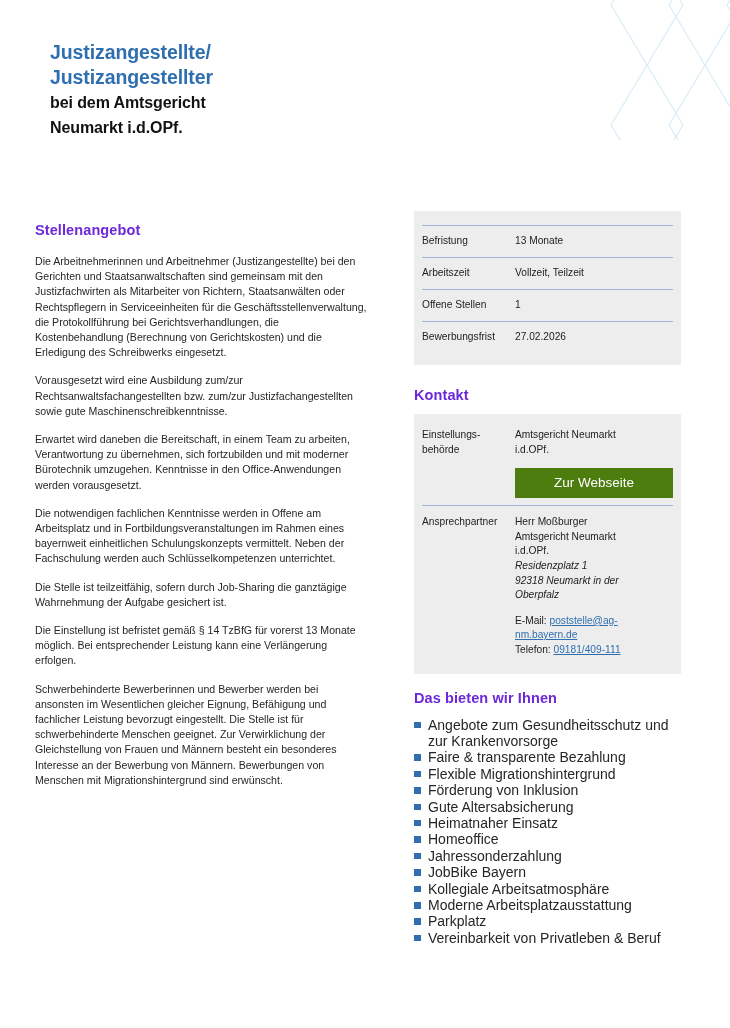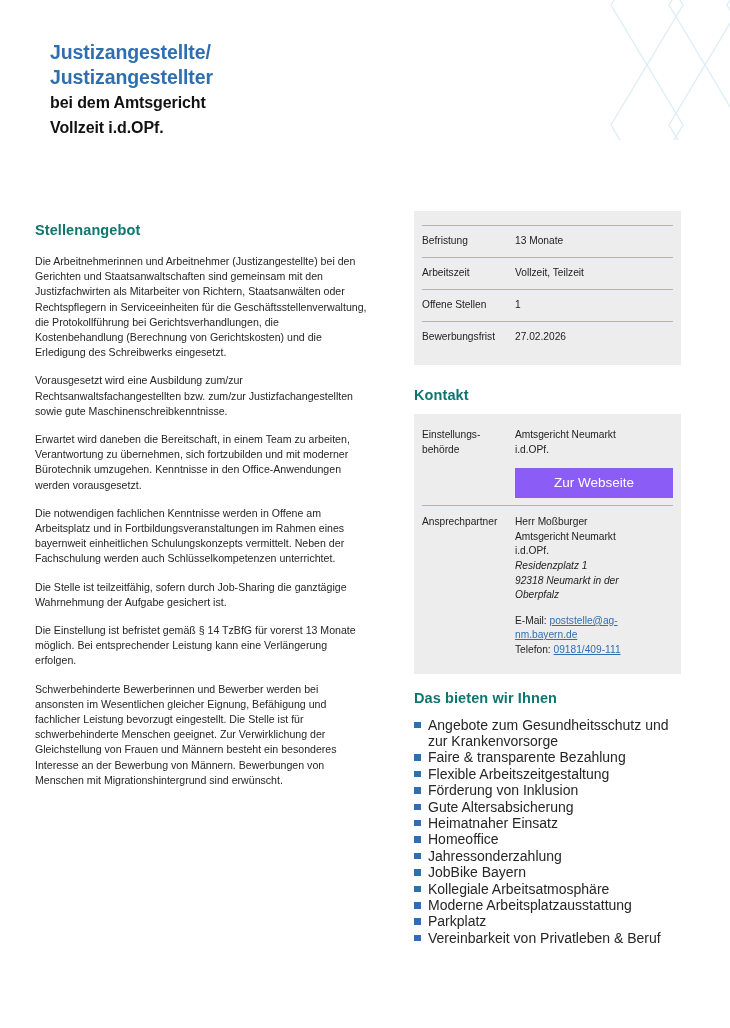--- a/index.html
+++ b/index.html
@@ -58,21 +58,21 @@
   .col-right {
     position: absolute;
     left: 414px;
     top: 211px;
     width: 267px;
   }
 
   h2.section-heading {
     font-size: 14.5px;
     font-weight: bold;
-    color: #0f766e;
+    color: #6d28d9;
     margin: 0 0 16px 0;
     letter-spacing: 0.1px;
   }
   h2.section-heading.tight {
     margin-bottom: 11px;
   }
 
   .body-text p {
     font-size: 10.6px;
     line-height: 15.2px;
@@ -138,21 +138,21 @@
   .link {
     color: #2f6fb0;
     text-decoration: underline;
     word-break: break-word;
   }
 
   .web-button {
     display: block;
     width: 100%;
     margin-top: 11px;
-    background: #8b5cf6;
+    background: #4d7c0f;
     color: #ffffff;
     border: none;
     font-family: "Liberation Sans", sans-serif;
     font-size: 13.5px;
     text-align: center;
     padding: 7px 0 8px 0;
     cursor: pointer;
     box-sizing: border-box;
   }
 
@@ -191,21 +191,21 @@
     <path d="M110 -55 L146 5 L110 65 L74 5 Z"></path>
     <path d="M110 65 L146 125 L110 185 L74 125 Z"></path>
     <path d="M168 -55 L204 5 L168 65 L132 5 Z"></path>
   </g>
 </svg>
 
 <div class="header">
   <div class="job-title">Justizangestellte/</div>
   <div class="job-title">Justizangestellter</div>
   <div class="job-subtitle">bei dem Amtsgericht</div>
-  <div class="job-subtitle">Vollzeit i.d.OPf.</div>
+  <div class="job-subtitle">Neumarkt i.d.OPf.</div>
 </div>
 
 <div class="col-left">
   <h2 class="section-heading">Stellenangebot</h2>
   <div class="body-text">
     <p>Die Arbeitnehmerinnen und Arbeitnehmer (Justizangestellte) bei den Gerichten und Staatsanwaltschaften sind gemeinsam mit den Justizfachwirten als Mitarbeiter von Richtern, Staatsanwälten oder Rechtspflegern in Serviceeinheiten für die Geschäftsstellenverwaltung, die Protokollführung bei Gerichtsverhandlungen, die Kostenbehandlung (Berechnung von Gerichtskosten) und die Erledigung des Schreibwerks eingesetzt.</p>
     <p> Vorausgesetzt wird eine Ausbildung zum/zur Rechtsanwaltsfachangestellten bzw. zum/zur Justizfachangestellten sowie gute Maschinenschreibkenntnisse.</p>
     <p>Erwartet wird daneben die Bereitschaft, in einem Team zu arbeiten, Verantwortung zu übernehmen, sich fortzubilden und mit moderner Bürotechnik umzugehen. Kenntnisse in den Office-Anwendungen werden vorausgesetzt.</p>
     <p>Die notwendigen fachlichen Kenntnisse werden in Offene am Arbeitsplatz und in Fortbildungsveranstaltungen im Rahmen eines bayernweit einheitlichen Schulungskonzepts vermittelt. Neben der Fachschulung werden auch Schlüsselkompetenzen unterrichtet.</p>
     <p>Die Stelle ist teilzeitfähig, sofern durch Job-Sharing die ganztägige Wahrnehmung der Aufgabe gesichert ist.</p>
@@ -275,21 +275,21 @@
     </div>
 
   </div>
 
   <div class="spacer-16"></div>
 
   <h2 class="section-heading tight">Das bieten wir Ihnen</h2>
   <ul class="benefits">
     <li><span class="sq"></span><span>Angebote zum Gesundheitsschutz und zur Krankenvorsorge</span></li>
     <li><span class="sq"></span><span>Faire &amp; transparente Bezahlung</span></li>
-    <li><span class="sq"></span><span>Flexible Arbeitszeitgestaltung</span></li>
+    <li><span class="sq"></span><span>Flexible Migrationshintergrund</span></li>
     <li><span class="sq"></span><span>Förderung von Inklusion</span></li>
     <li><span class="sq"></span><span>Gute Altersabsicherung</span></li>
     <li><span class="sq"></span><span>Heimatnaher Einsatz</span></li>
     <li><span class="sq"></span><span>Homeoffice</span></li>
     <li><span class="sq"></span><span>Jahressonderzahlung</span></li>
     <li><span class="sq"></span><span>JobBike Bayern</span></li>
     <li><span class="sq"></span><span>Kollegiale Arbeitsatmosphäre</span></li>
     <li><span class="sq"></span><span>Moderne Arbeitsplatzausstattung</span></li>
     <li><span class="sq"></span><span>Parkplatz</span></li>
     <li><span class="sq"></span><span>Vereinbarkeit von Privatleben &amp; Beruf</span></li>

